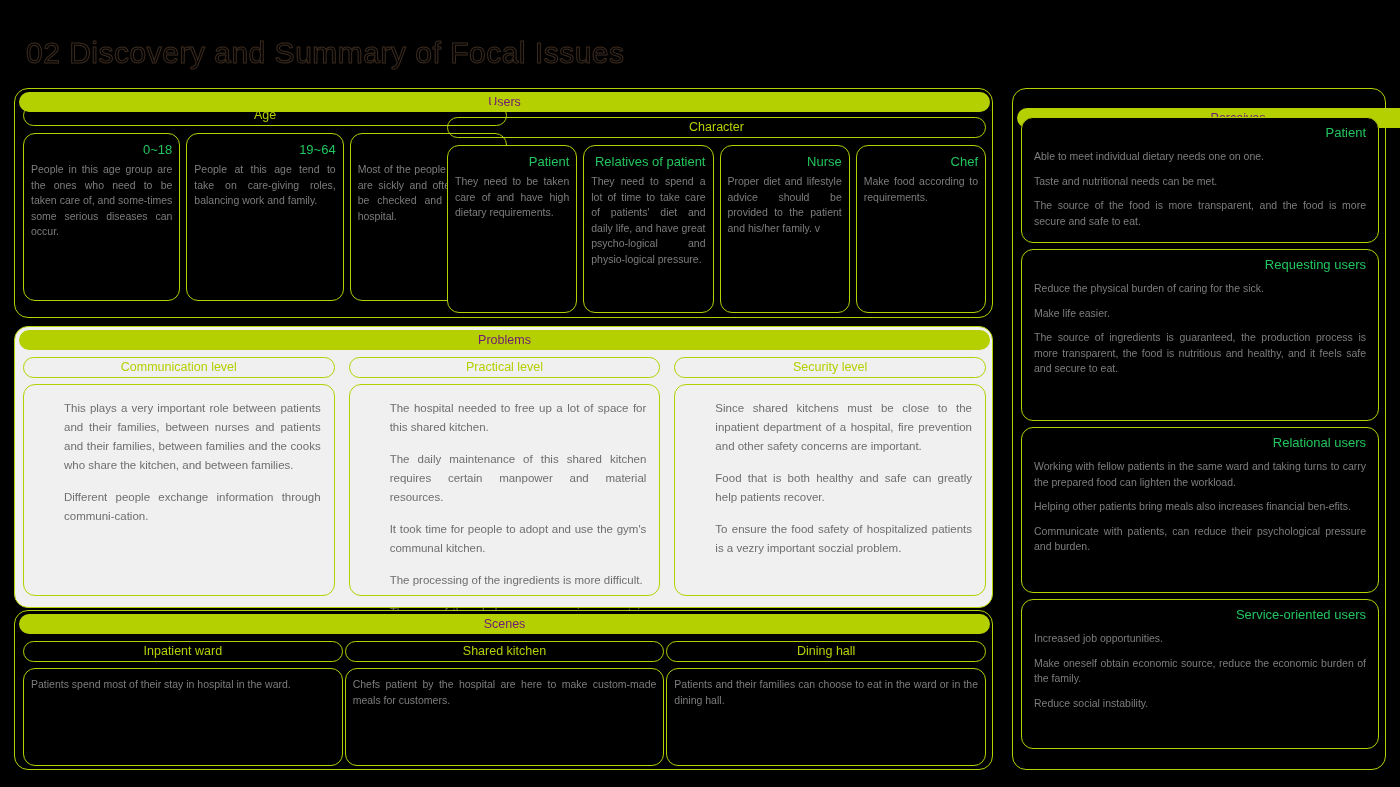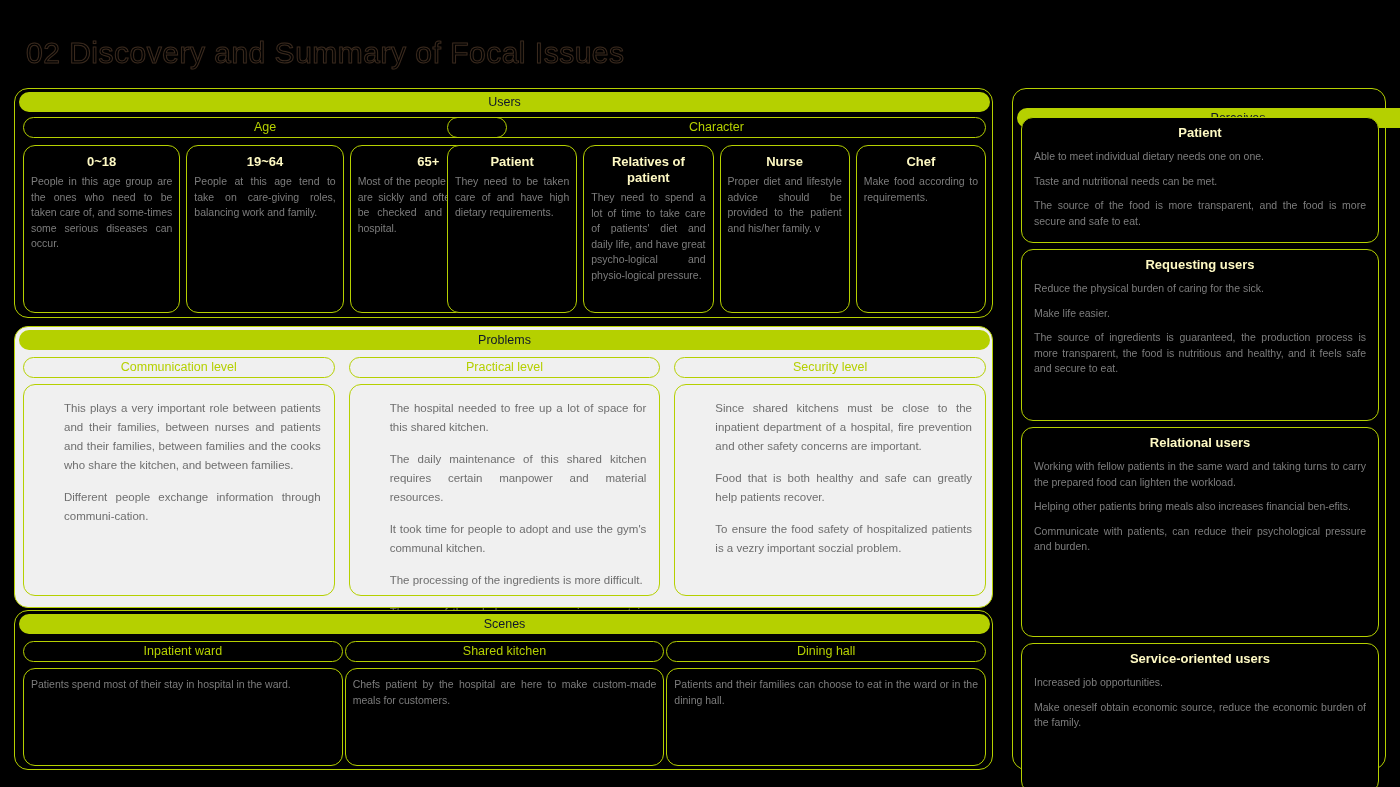--- a/index.html
+++ b/index.html
@@ -25,21 +25,21 @@
     color: #000000;
     -webkit-text-stroke: 1px #3a2a1e;
     text-shadow: 0 0 1px #4a3526;
     white-space: nowrap;
   }
 
   
   .bar-filled {
     background: #b5d000;
     border-radius: 11px;
-    color: #0f172a;
+    color: #701a75;
     font-size: 12.5px;
     text-align: center;
     line-height: 20px;
     height: 20px;
   }
   .bar-outline {
     border: 1.4px solid #b5d000;
     border-radius: 11px;
     color: #b5d000;
     font-size: 12.5px;
@@ -68,26 +68,25 @@
     padding: 8px 7px;
   }
   .card-gray {
     border: 1.4px solid #b5d000;
     border-radius: 12px;
     background: #f0f0f0;
     padding: 14px 13px;
   }
 
   .card-title {
-    color: #fef9c3;
+    color: #22c55e;
     font-size: 13px;
-    text-align: center;
+    text-align: right;
     margin-bottom: 4px;
     line-height: 16px;
-    font-weight: bold;
   }
   .card-body-dark {
     color: #7d7d7d;
     font-size: 10.5px;
     line-height: 15.5px;
     text-align: justify;
   }
   .card-body-dark p { margin-bottom: 9px; }
   .card-body-dark p:last-child { margin-bottom: 0; }
 
@@ -96,21 +95,21 @@
     font-size: 11.5px;
     line-height: 19px;
     text-align: justify;
   }
   .card-body-gray p { margin-bottom: 13px; }
   .card-body-gray p:last-child { margin-bottom: 0; }
 
   
   #users-panel { position: absolute; left: 14px; top: 88px; width: 979px; height: 230px; }
   #users-header { position: absolute; left: 4px; top: 3px; width: 971px; }
-  #age-group  { position: absolute; left: 8px; top: 28px; width: 484px; height: 196px; }
+  #age-group  { position: absolute; left: 8px; top: 16px; width: 484px; height: 196px; }
   #char-group { position: absolute; left: 432px; top: 28px; width: 539px; height: 196px; padding-left: 8px; }
 
   .group-header { position: absolute; left: 0; top: 0; width: 100%; }
   .group-cards { position: absolute; left: 0; top: 28px; display: flex; gap: 6px; width: 100%; }
 
   #age-group .group-cards > div { flex: 1 1 0; height: 168px; }
   #char-group .group-cards > div { flex: 1 1 0; height: 168px; }
 
   
   #problems-panel { position: absolute; left: 14px; top: 326px; width: 979px; height: 282px; }
@@ -136,21 +135,21 @@
 
   
   #perceives-panel { position: absolute; left: 1012px; top: 88px; width: 374px; height: 682px; }
   #perceives-header { position: absolute; left: 4px; top: 19px; width: 442px; }
   #perceives-cards { position: absolute; left: 8px; top: 28px; width: 358px; }
   #perceives-cards > .card-dark { margin-bottom: 6px; padding: 7px 12px 10px 12px; }
   #perceives-cards > .card-dark .card-title { margin-bottom: 8px; }
 
   .pc-0 { height: 126px; }
   .pc-1 { height: 172px; }
-  .pc-2 { height: 210px; }
+  .pc-2 { height: 166px; }
   .pc-3 { height: 150px; }
 
   
   .footer-note {
     position: absolute;
     left: 12px; top: 760px;
     width: 1380px;
     color: #3b3b3b;
     font-size: 13px;
     line-height: 16px;
@@ -335,20 +334,21 @@
           <p>Helping other patients bring meals also increases financial ben-efits.</p>
           <p>Communicate with patients, can reduce their psychological pressure and burden.</p>
         </div>
       </div>
 
       <div class="card-dark pc-3">
         <div class="card-title">Service-oriented users</div>
         <div class="card-body-dark">
           <p>Increased job opportunities.</p>
           <p>Make oneself obtain economic source, reduce the economic burden of the family.</p>
+          <p>Reduce social instability.</p>
         </div>
       </div>
 
     </div>
   </div>
 
 
 </div>
 
 </body></html>

